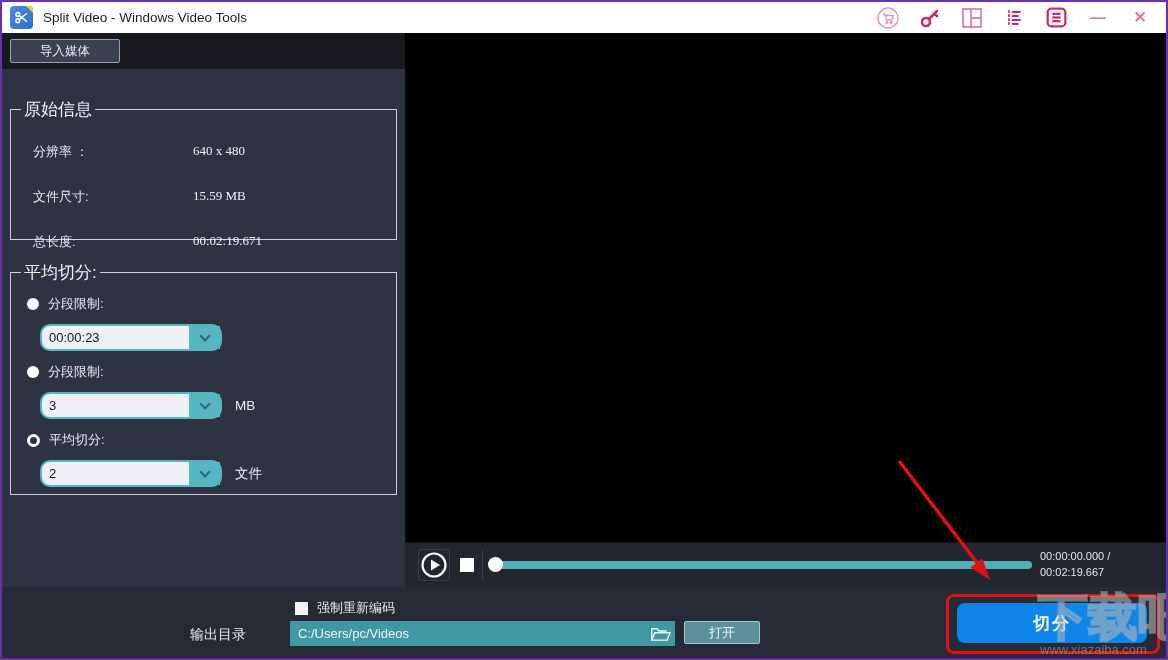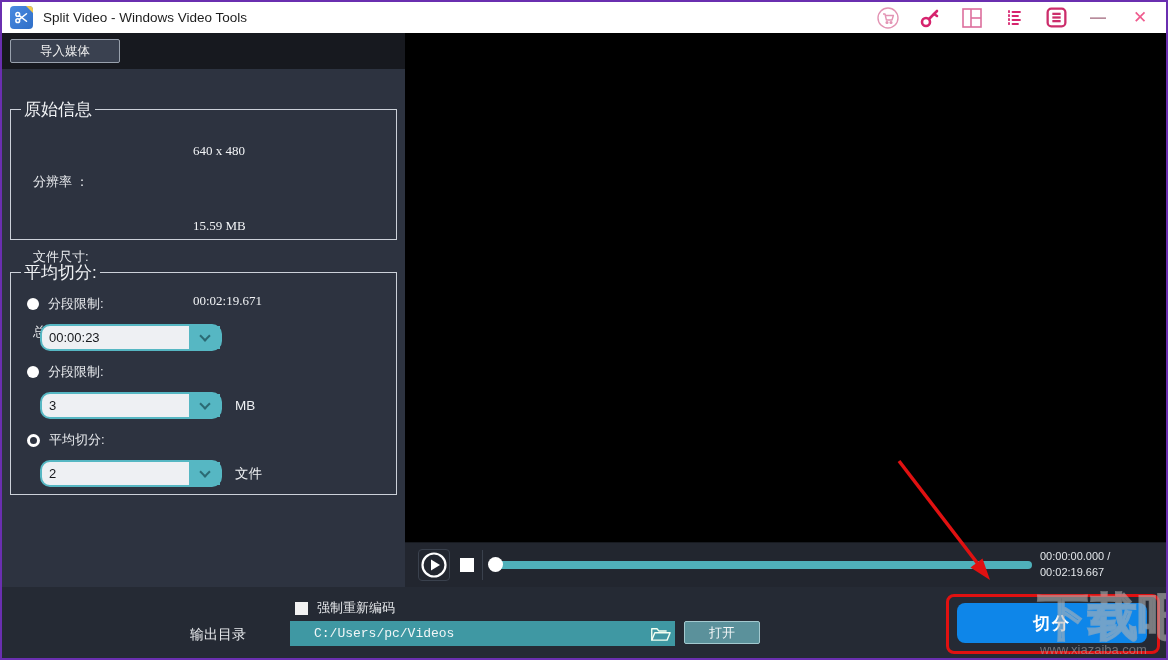--- a/index.html
+++ b/index.html
@@ -32,21 +32,21 @@
   .left-panel { position:absolute; left:0; top:67px; width:403px; height:518px; background:#2d3340; }
 
   fieldset.group { position:absolute; left:8px; width:387px; border:1px solid #ccd1d9;
                    color:#e9ebee; padding:0 10px; }
   fieldset.group legend { font-size:17px; padding:0 3px; color:#f0f2f4; }
   #group-info { top:29px; height:142px; }
   #group-split { top:192px; height:234px; }
 
   .info-row { display:flex; margin-top:27px; font-size:13px; }
   .info-row:first-of-type { margin-top:22px; }
-  .info-label { width:172px; padding-left:12px; color:#e9ebee;margin-top:30px; }
+  .info-label { width:172px; padding-left:12px; color:#e9ebee; }
   .info-value { color:#f2f4f6;font-family:Liberation Serif, serif; }
 
   .opt-label-row { display:flex; align-items:center; gap:9px; margin:11px 0 11px 6px; font-size:13px; }
   .radio { width:12px; height:12px; border-radius:50%; background:#ffffff; flex:0 0 auto; }
   .radio.ring { width:13px; height:13px; background:#2d3340; border:3.5px solid #ffffff; }
   .dd-row { display:flex; align-items:center; margin-left:19px; margin-bottom:12px; }
   .dropdown { width:182px; height:27px; background:#eef0f3; border:2px solid #56b7c3;
               border-radius:10px; display:flex; align-items:stretch; cursor:default; }
   .dd-value { flex:1; font-size:13px; color:#16181c; display:flex; align-items:center; padding-left:7px; }
   .dd-btn { width:31px; background:#56b7c3; display:flex; align-items:center; justify-content:center; }
@@ -72,22 +72,22 @@
             color:#e4e7eb; white-space:nowrap; }
 
   
   .bottom-bar { position:absolute; left:0; top:585px; right:0; bottom:0; background:#252a34; }
   .reencode-row { position:absolute; left:293px; top:12px; display:flex; align-items:center; gap:9px; }
   .checkbox { width:13px; height:13px; background:#f2f2f2; border:none; }
   .reencode-label { font-size:13px; color:#e8eaed; }
   .outdir-label { position:absolute; left:188px; top:39px; font-size:14px; color:#e8eaed; }
   .path-field { position:absolute; left:288px; top:34px; width:385px; height:25px; background:#3f98a3;
                 display:flex; align-items:center; }
-  .path-text { flex:1; padding-left:24px; font-size:13px; color:#f2f6f7; background:transparent;
-               border:none; outline:none; font-family:Liberation Mono, monospace; }
+  .path-text { flex:1; padding-left:8px; font-size:13px; color:#f2f6f7; background:transparent;
+               border:none; outline:none; font-family:Liberation Sans, sans-serif; }
   .folder-btn { width:30px; height:25px; background:transparent; border:none;
                 display:flex; align-items:center; justify-content:center; }
   .open-btn { position:absolute; left:682px; top:34px; width:76px; height:23px; background:#5b919b;
               border:1px solid #a3c9cf; border-radius:2px; color:#f4f6f7; font-size:13px; }
   .split-btn { position:absolute; left:955px; top:16px; width:190px; height:40px; background:#0e86e9;
                border:none; border-radius:8px; color:#ffffff; font-size:17px; font-weight:bold;
                letter-spacing:2px; }
   .red-rect { position:absolute; left:944px; top:7px; width:214px; height:60px;
               border:3px solid #e01111; border-radius:8px; pointer-events:none; }
 

